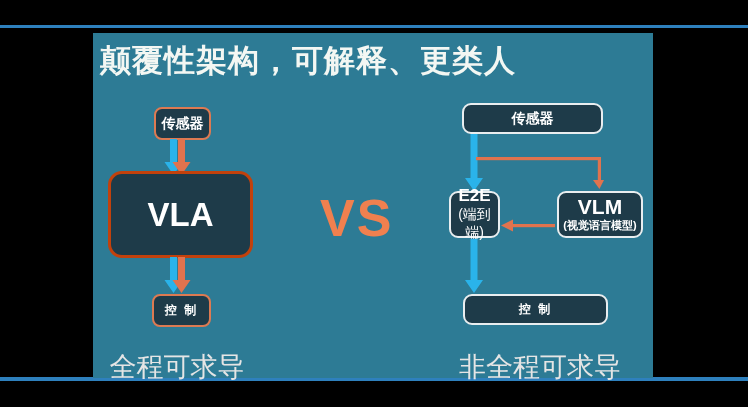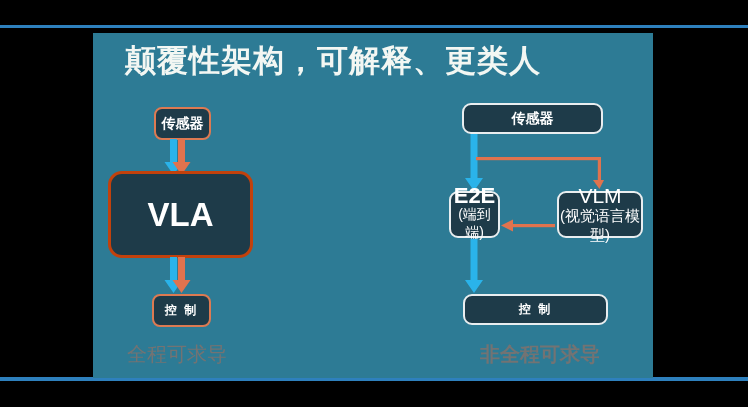--- a/index.html
+++ b/index.html
@@ -6,51 +6,51 @@
   .stage{
     position:relative;width:748px;height:407px;background:#000;overflow:hidden;
     font-family:"Liberation Sans","DejaVu Sans",sans-serif;
   }
   .frame-line{position:absolute;left:0;width:748px;background:#2e80bd;}
   .frame-line.top{top:25px;height:3px;}
   .frame-line.bottom{top:377px;height:4px;}
   .panel{position:absolute;left:93px;top:33px;width:560px;height:345px;background:#2d7b95;}
   .title{
     position:absolute;left:100px;top:40px;width:466px;margin:0;
-    text-align:center;color:#f3f7f3;font-size:31px;font-weight:bold;letter-spacing:1px;
+    text-align:left;color:#f3f7f3;font-size:31px;font-weight:bold;letter-spacing:1px;
   }
   .node{
     position:absolute;box-sizing:border-box;background:#1e3b49;color:#fff;
     display:flex;flex-direction:column;align-items:center;justify-content:center;
     text-align:center;
   }
   .orange-border{border:2.5px solid #dd7a52;border-radius:8px;}
   .white-border{border:2.5px solid #e9eef0;border-radius:9px;}
   .small-label{font-size:14px;font-weight:bold;}
   .ctl-label{font-size:12px;font-weight:bold;letter-spacing:2px;}
   .node-vla{left:108px;top:171px;width:145px;height:87px;border:3px solid #c2410c;border-radius:14px;}
   .vla-name{font-size:33px;font-weight:bold;line-height:36px;}
   .vla-sub{font-size:13px;margin-top:2px;}
   .node-sensor-left{left:154px;top:107px;width:57px;height:33px;}
   .node-control-left{left:152px;top:294px;width:59px;height:33px;}
   .node-sensor-right{left:462px;top:103px;width:141px;height:31px;}
   .node-e2e{left:449px;top:191px;width:51px;height:47px;}
   .node-vlm{left:557px;top:191px;width:86px;height:47px;}
   .node-control-right{left:463px;top:294px;width:145px;height:31px;}
-  .e2e-name{font-size:22px;font-weight:bold;line-height:18px;}
+  .e2e-name{font-size:17px;font-weight:bold;line-height:18px;}
   .e2e-sub{font-size:14px;margin-top:1px;}
-  .vlm-name{font-size:21px;font-weight:normal;line-height:21px;}
-  .vlm-sub{font-size:15px;margin-top:1px;}
+  .vlm-name{font-size:21px;font-weight:bold;line-height:21px;}
+  .vlm-sub{font-size:11px;margin-top:1px;font-weight:bold;}
   .vs{
     position:absolute;left:320px;top:188px;margin:0;
     color:#f0804f;font-size:52px;font-weight:bold;letter-spacing:2px;
   }
-  .caption{position:absolute;top:341px;color:#737373;font-size:20px;text-align:center;}
+  .caption{position:absolute;top:349px;color:#e5e5e5;font-size:27px;text-align:center;}
   .caption.left{left:97px;width:160px;}
-  .caption.right{left:459px;width:162px;font-weight:bold;}
+  .caption.right{left:459px;width:162px;}
   .arrow-svg{position:absolute;display:block;}
 </style>
 </head>
 <body>
 
 <div class="stage">
 
   <div class="frame-line top"></div>
   <div class="frame-line bottom"></div>
 
@@ -75,20 +75,21 @@
     <polygon points="7,0 14,0 14,23 19.5,23 10.5,36 1.5,23 7,23" fill="#2ab3ea"></polygon>
     <polygon points="15,0 22,0 22,23 27.5,23 18.5,36 9.5,23 15,23" fill="#e0734e"></polygon>
   </svg>
 
   <div class="node orange-border node-control-left">
     <span class="ctl-label">控 制</span>
   </div>
 
   <div class="caption left">全程可求导</div>
 
+  <p class="vs">VS</p>
 
   <div class="node white-border node-sensor-right">
     <span class="small-label">传感器</span>
   </div>
 
   <svg class="arrow-svg" style="left:463px;top:134px;" width="22" height="57" viewBox="0 0 22 57">
     <polygon points="7.5,0 14.5,0 14.5,44 20,44 11,57 2,44 7.5,44" fill="#2ab3ea"></polygon>
   </svg>
 
   <svg class="arrow-svg" style="left:476px;top:157px;" width="128" height="33" viewBox="0 0 128 33">

